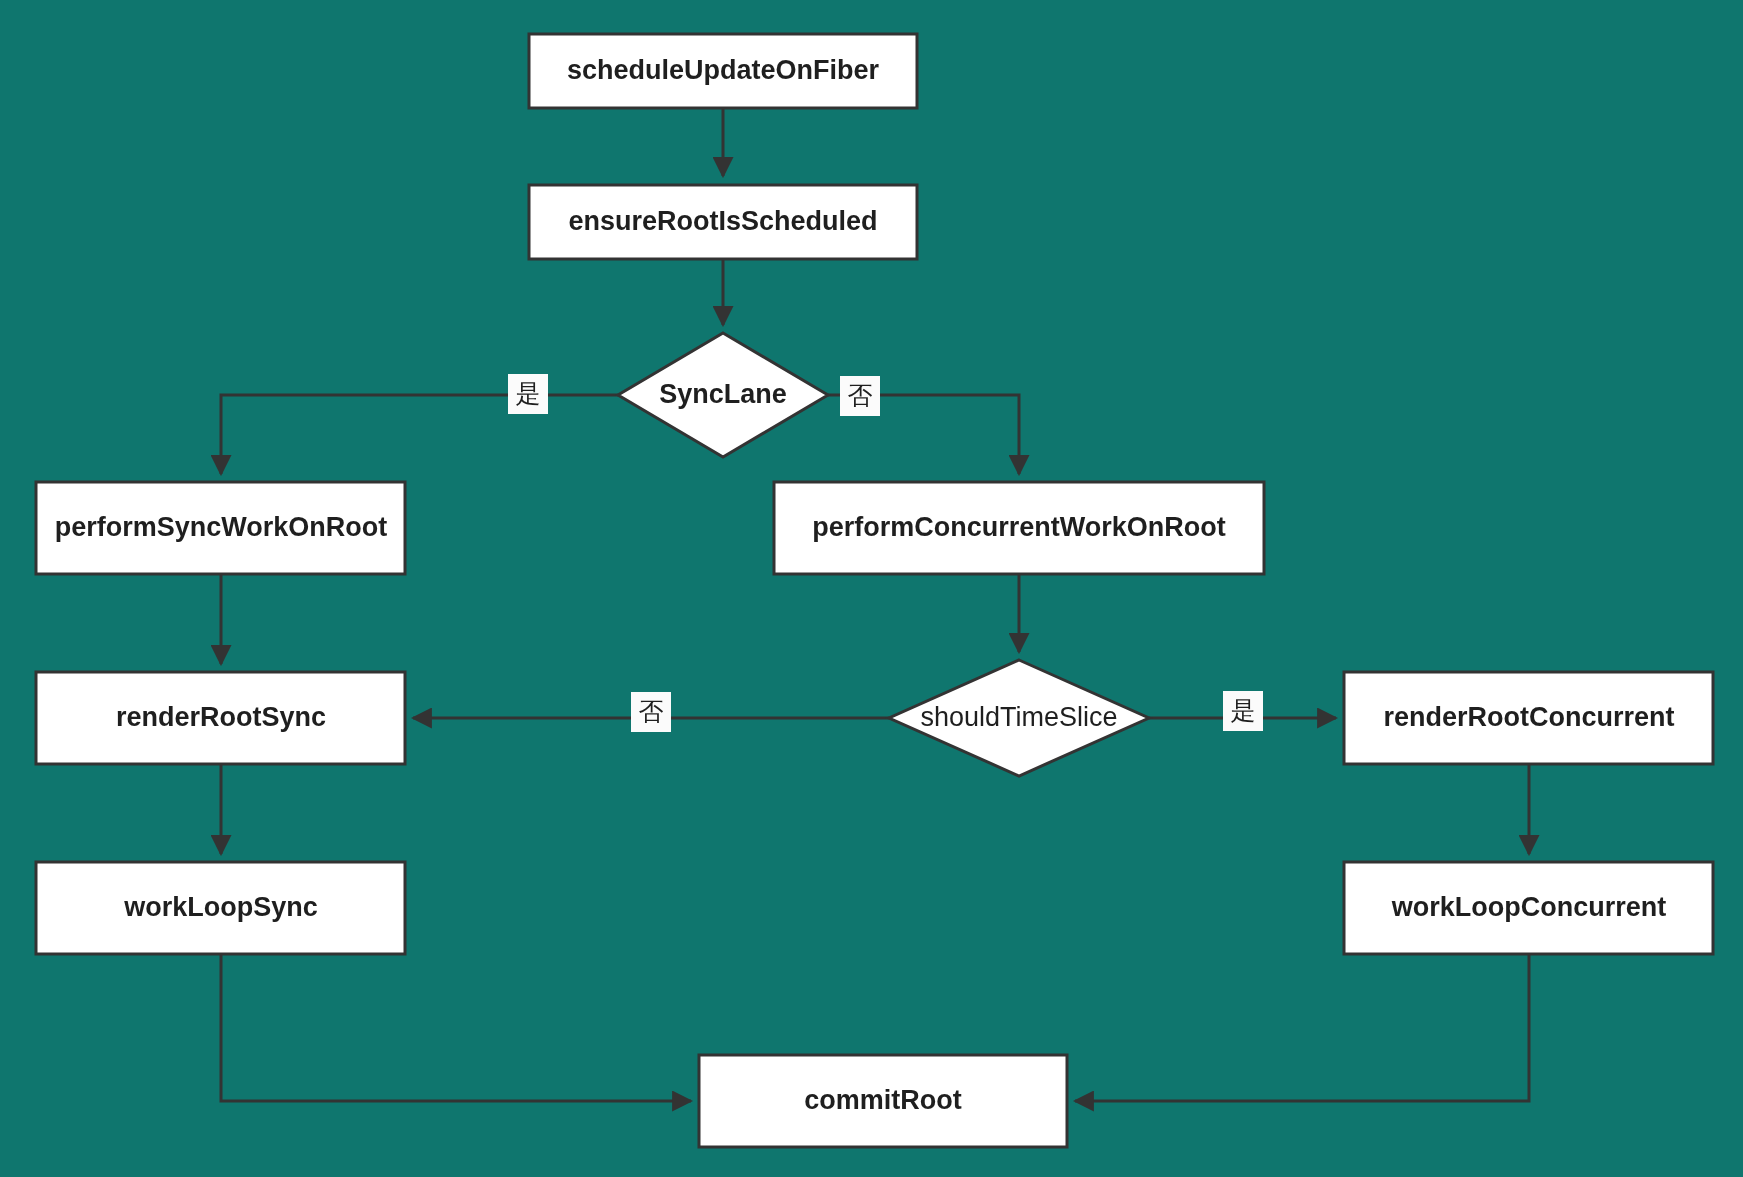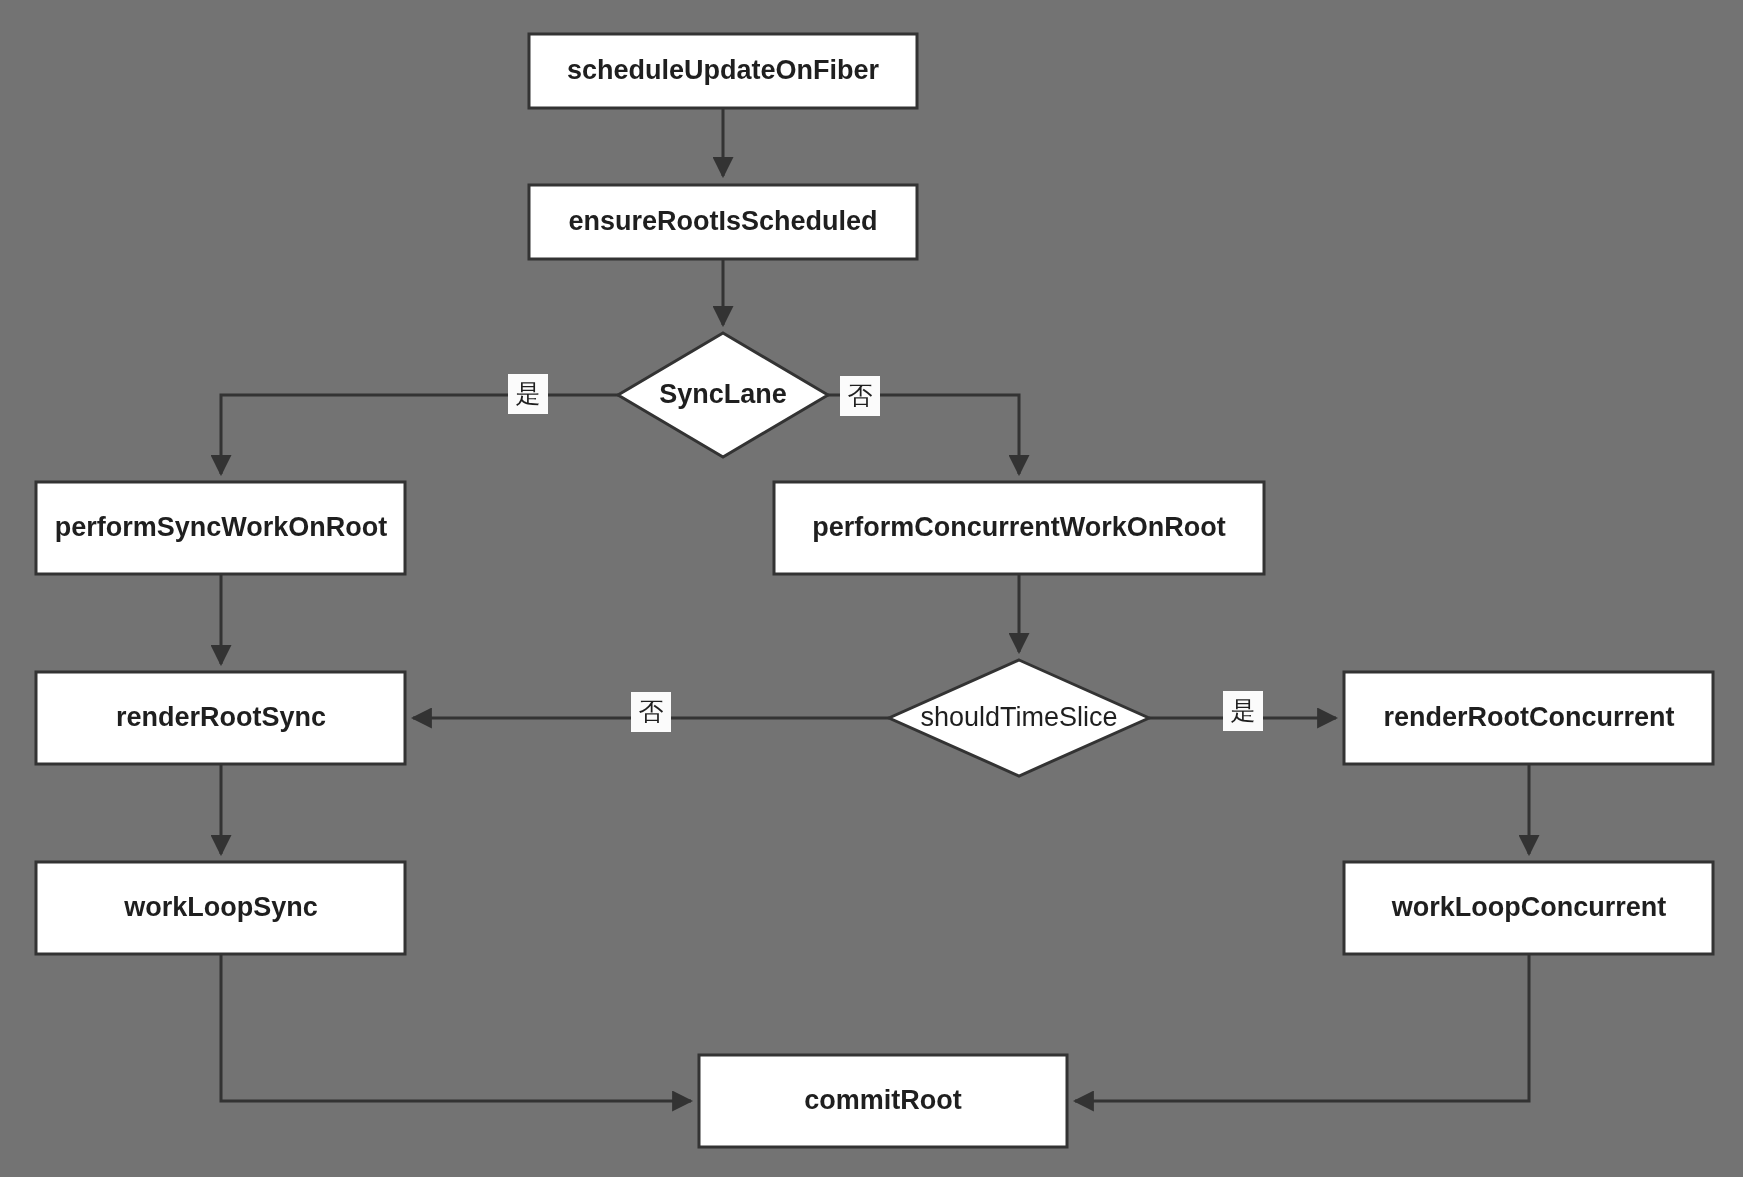--- a/index.html
+++ b/index.html
@@ -11,21 +11,21 @@
   body {
     width: 1743px;
     height: 1177px;
     overflow: hidden;
     font-family: "Liberation Sans", "DejaVu Sans", sans-serif;
   }
   #flow-root {
     position: relative;
     width: 1743px;
     height: 1177px;
-    background: #737373;
+    background: #0f766e;
   }
   svg.flow-canvas {
     display: block;
     width: 1743px;
     height: 1177px;
   }
   .node-box {
     fill: #ffffff;
     stroke: #333333;
     stroke-width: 3;

